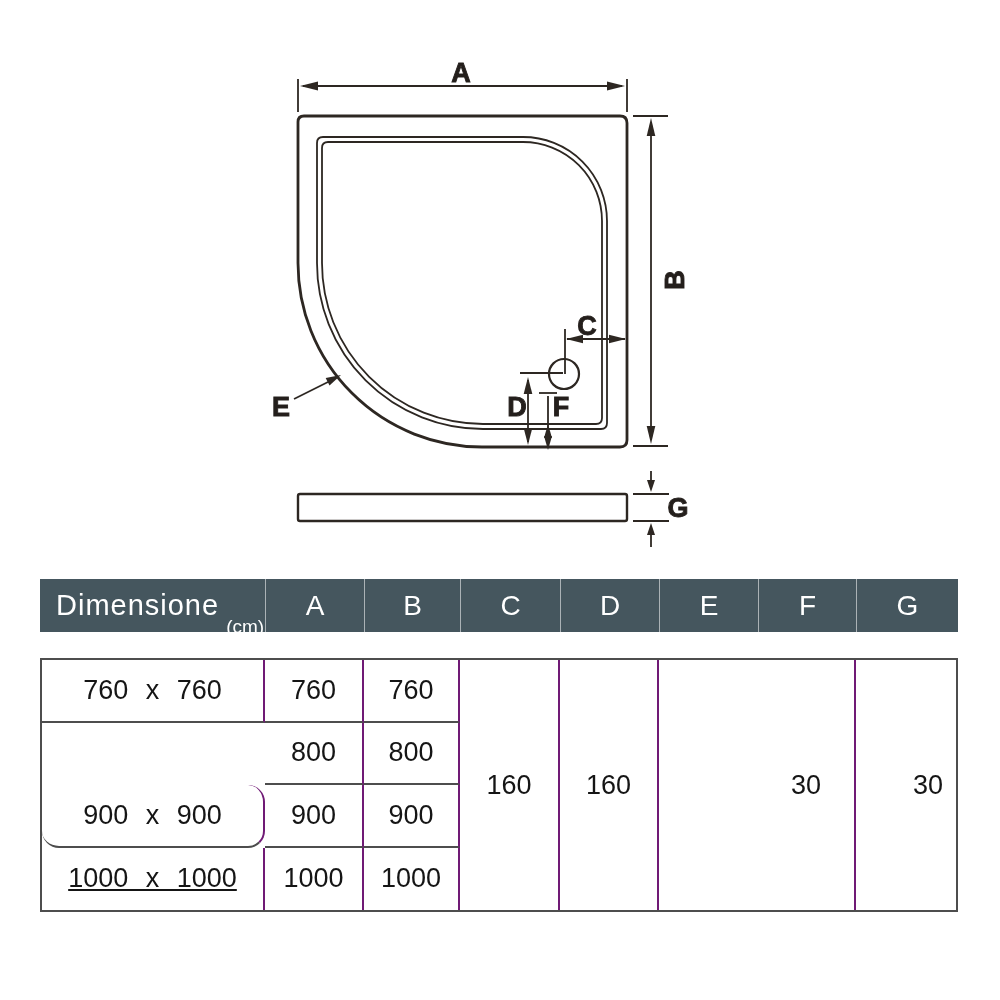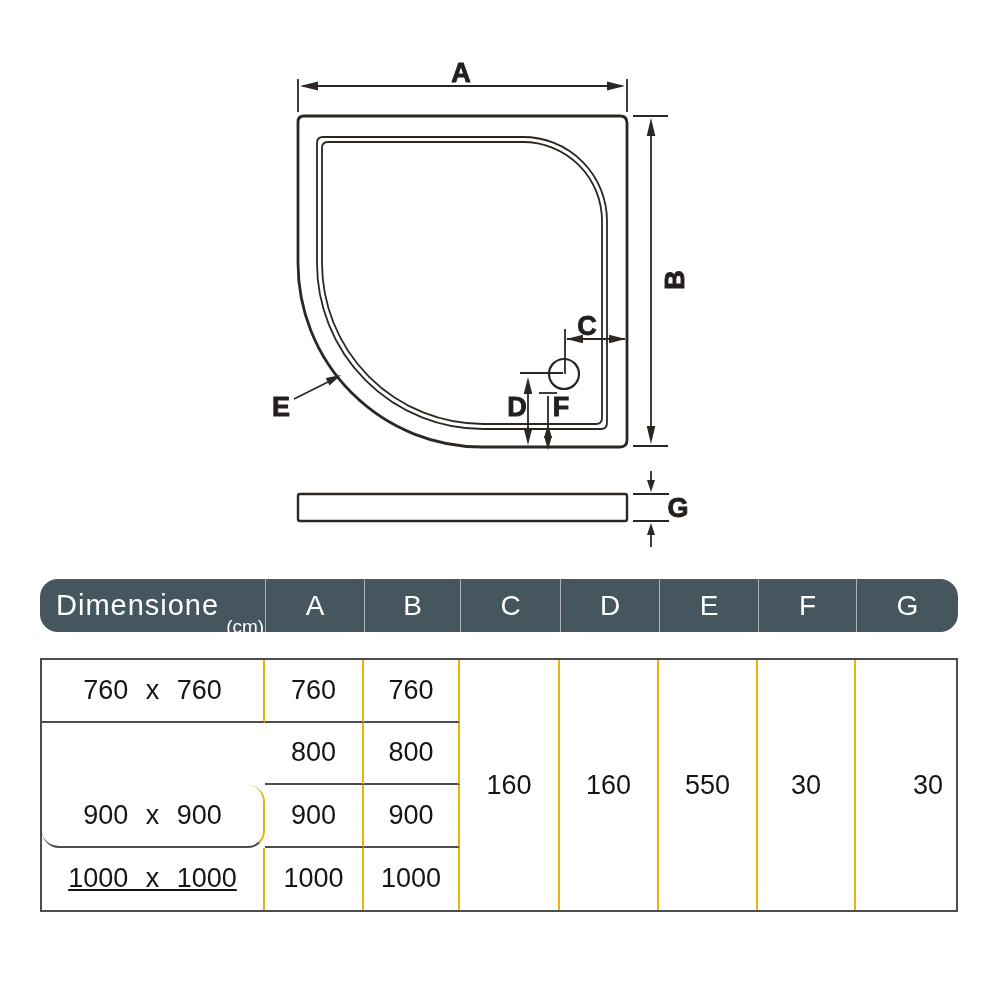--- a/index.html
+++ b/index.html
@@ -30,21 +30,21 @@
   .tbody{
     position:absolute;left:40px;top:658px;width:918px;height:254px;
     box-sizing:border-box;border:2px solid #4d4d4d;
     display:grid;
     grid-template-columns:223px 99px 96px 100px 99px 99px 98px auto;
     grid-template-rows:repeat(4,1fr);
     font-size:27px;color:#151515;
   }
   .tbody .cell{
     box-sizing:border-box;display:flex;align-items:center;justify-content:center;
-    border-right:2px solid #eab308;border-bottom:2px solid #4d4d4d;
+    border-right:2px solid #701a75;border-bottom:2px solid #4d4d4d;
   }
   .tbody .size-cell{word-spacing:10px;}
   .tbody .row-last{border-bottom:none;}
   .tbody .merged{grid-row:1 / span 4;border-bottom:none;text-align:center;}
   .tbody .col-last{border-right:none;}
 </style>
 </head>
 <body>
 
 <div class="stage">
@@ -115,21 +115,21 @@
 
     <text class="dim-label" x="461" y="82" text-anchor="middle">A</text>
     <text class="dim-label" transform="translate(684,280) rotate(-90)" x="0" y="0" text-anchor="middle">B</text>
     <text class="dim-label" x="587" y="335" text-anchor="middle">C</text>
     <text class="dim-label" x="517" y="416" text-anchor="middle">D</text>
     <text class="dim-label" x="281" y="416" text-anchor="middle">E</text>
     <text class="dim-label" x="561" y="416" text-anchor="middle">F</text>
     <text class="dim-label" x="678" y="517" text-anchor="middle">G</text>
   </svg>
 
-  <div class="thead" style="background:#45565e;border-radius:18px;">
+  <div class="thead" style="background:#45565e;">
     <div class="cell dim-cell" style="flex:0 0 225px;">
       <span class="dim-title">Dimensione</span>
       <span class="dim-unit">(cm)</span>
     </div>
     <div class="cell" style="flex:0 0 99px;">A</div>
     <div class="cell" style="flex:0 0 96px;">B</div>
     <div class="cell" style="flex:0 0 100px;">C</div>
     <div class="cell" style="flex:0 0 99px;">D</div>
     <div class="cell" style="flex:0 0 99px;">E</div>
     <div class="cell" style="flex:0 0 98px;">F</div>
@@ -148,18 +148,17 @@
     <div class="cell size-cell" style="grid-row:3;grid-column:1;border-radius:17px;">900 x 900</div>
     <div class="cell" style="grid-row:3;grid-column:2;">900</div>
     <div class="cell" style="grid-row:3;grid-column:3;">900</div>
 
     <div class="cell size-cell row-last" style="grid-row:4;grid-column:1;text-decoration:underline;">1000 x 1000</div>
     <div class="cell row-last" style="grid-row:4;grid-column:2;">1000</div>
     <div class="cell row-last" style="grid-row:4;grid-column:3;">1000</div>
 
     <div class="cell merged" style="grid-column:4;">160</div>
     <div class="cell merged" style="grid-column:5;">160</div>
-    <div class="cell merged" style="grid-column:6;">550</div>
     <div class="cell merged" style="grid-column:7;">30</div>
     <div class="cell merged col-last" style="grid-column:8;padding-left:44px;">30</div>
   </div>
 
 </div>
 
 </body></html>

